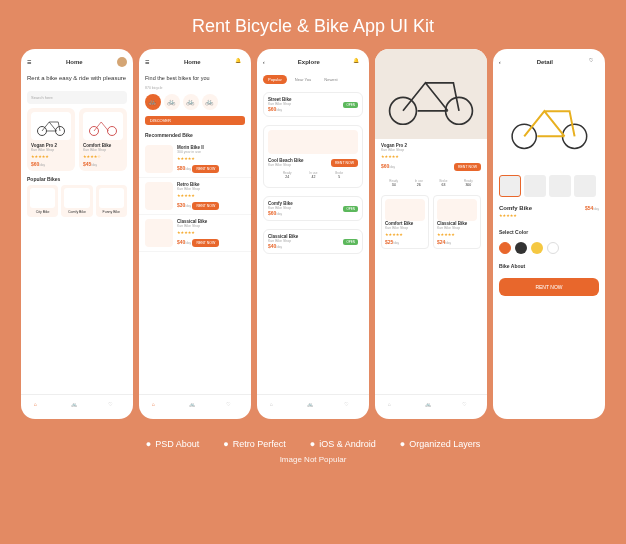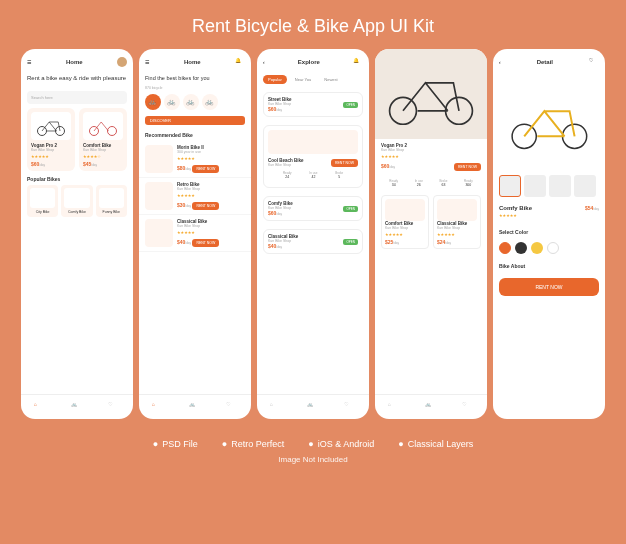--- a/index.html
+++ b/index.html
@@ -342,28 +342,28 @@
   </div>
   <div class="sec-title">Bike About</div>
   <div class="rent-big">RENT NOW</div>
 </div>
 
 </div>
 
 <div class="features">
   <div class="feat">
       <span>●</span>
-      <span>PSD File</span>
+      <span>PSD About</span>
     </div>
   <div class="feat">
       <span>●</span>
       <span>Retro Perfect</span>
     </div>
   <div class="feat">
       <span>●</span>
       <span>iOS &amp; Android</span>
     </div>
   <div class="feat">
       <span>●</span>
-      <span>Classical Layers</span>
-    </div>
-</div>
-<div class="disclaimer">Image Not Included</div>
+      <span>Organized Layers</span>
+    </div>
+</div>
+<div class="disclaimer">Image Not Popular</div>
 
 </body></html>

